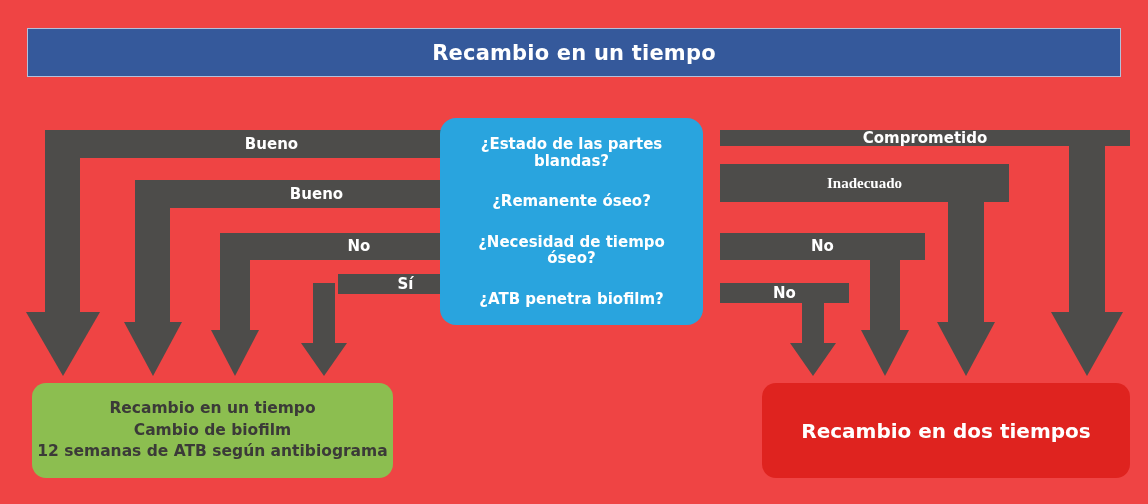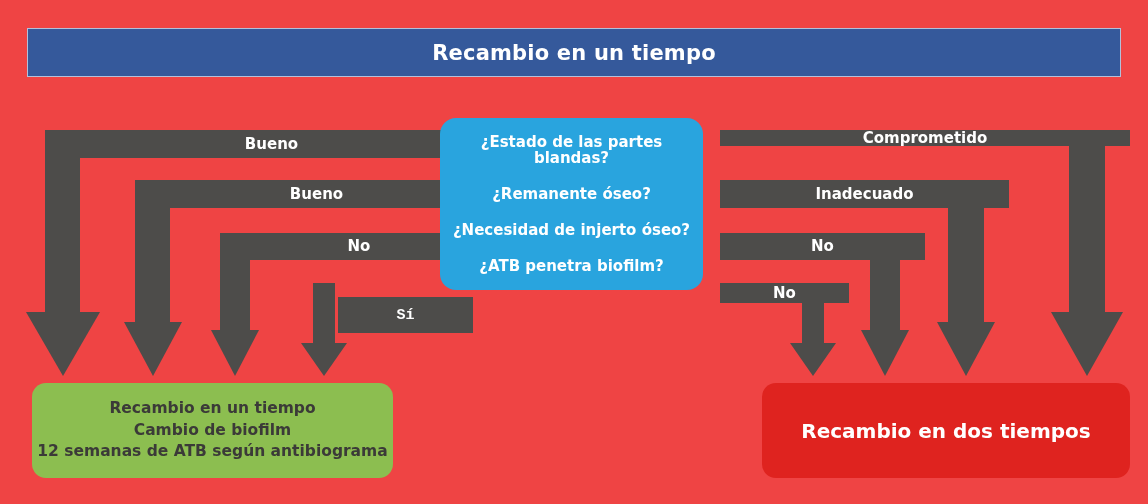--- a/index.html
+++ b/index.html
@@ -18,24 +18,24 @@
   .title-bar{
     position:absolute;left:27px;top:28px;width:1094px;height:49px;
     background:var(--header-blue);
     border:1px solid #b4c0da;box-sizing:border-box;
     display:flex;align-items:center;justify-content:center;
   }
   .title-bar span{color:#fff;font-size:21px;font-weight:bold;letter-spacing:.2px;}
 
   
   .decision-box{
-    position:absolute;left:440px;top:118px;width:263px;height:172px;
+    position:absolute;left:440px;top:118px;width:263px;height:207px;
     background:var(--question-blue);border-radius:16px;z-index:5;
     display:flex;flex-direction:column;justify-content:space-around;
-    padding:6px 9px;box-sizing:border-box;
+    padding:6px 15px;box-sizing:border-box;
   }
   .decision-box .q{
     color:#fff;font-weight:bold;font-size:15px;text-align:center;line-height:1.1;
   }
 
   
   .hbar{
     position:absolute;background:var(--arrow-gray);z-index:1;
     display:flex;align-items:center;justify-content:center;
     color:#fff;font-weight:bold;font-size:15px;line-height:1;margin-left:25px;
@@ -88,37 +88,37 @@
 
   <div>
     <div class="hbar" style="left:220px;top:233px;width:228px;height:27px;">
       <span>No</span>
     </div>
     <div class="vstem" style="left:220px;top:233px;width:30px;height:97px;"></div>
     <div class="ahead" style="left:211px;top:330px;border-width:46px 24px 0 24px;"></div>
   </div>
 
   <div>
-    <div class="hbar" style="left:313px;top:297px;width:135px;height:36px;font-family:Liberation Mono, monospace;">
+    <div class="hbar" style="left:313px;top:274px;width:135px;height:20px;">
       <span>Sí</span>
     </div>
     <div class="vstem" style="left:313px;top:283px;width:22px;height:60px;"></div>
     <div class="ahead" style="left:301px;top:343px;border-width:33px 23px 0 23px;"></div>
   </div>
 
   <div>
     <div class="hbar" style="left:695px;top:130px;width:410px;height:16px;">
       <span>Comprometido</span>
     </div>
     <div class="vstem" style="left:1069px;top:130px;width:36px;height:182px;"></div>
     <div class="ahead" style="left:1051px;top:312px;border-width:64px 36px 0 36px;"></div>
   </div>
 
   <div>
-    <div class="hbar" style="left:695px;top:180px;width:289px;height:28px;">
+    <div class="hbar" style="left:695px;top:164px;width:289px;height:38px;font-family:Liberation Serif, serif;">
       <span>Inadecuado</span>
     </div>
     <div class="vstem" style="left:948px;top:180px;width:36px;height:142px;"></div>
     <div class="ahead" style="left:937px;top:322px;border-width:54px 29px 0 29px;"></div>
   </div>
 
   <div>
     <div class="hbar" style="left:695px;top:233px;width:205px;height:27px;">
       <span>No</span>
     </div>
@@ -130,21 +130,21 @@
     <div class="hbar" style="left:695px;top:283px;width:129px;height:20px;">
       <span>No</span>
     </div>
     <div class="vstem" style="left:802px;top:283px;width:22px;height:60px;"></div>
     <div class="ahead" style="left:790px;top:343px;border-width:33px 23px 0 23px;"></div>
   </div>
 
   <div class="decision-box">
     <div class="q">¿Estado de las partes blandas?</div>
     <div class="q">¿Remanente óseo?</div>
-    <div class="q">¿Necesidad de injerto óseo?</div>
+    <div class="q">¿Necesidad de tiempo óseo?</div>
     <div class="q">¿ATB penetra biofilm?</div>
   </div>
 
   <div class="outcome outcome-green">
     <div>Recambio en un tiempo</div>
     <div>Cambio de biofilm</div>
     <div>12 semanas de ATB según antibiograma</div>
   </div>
 
   <div class="outcome outcome-red">

